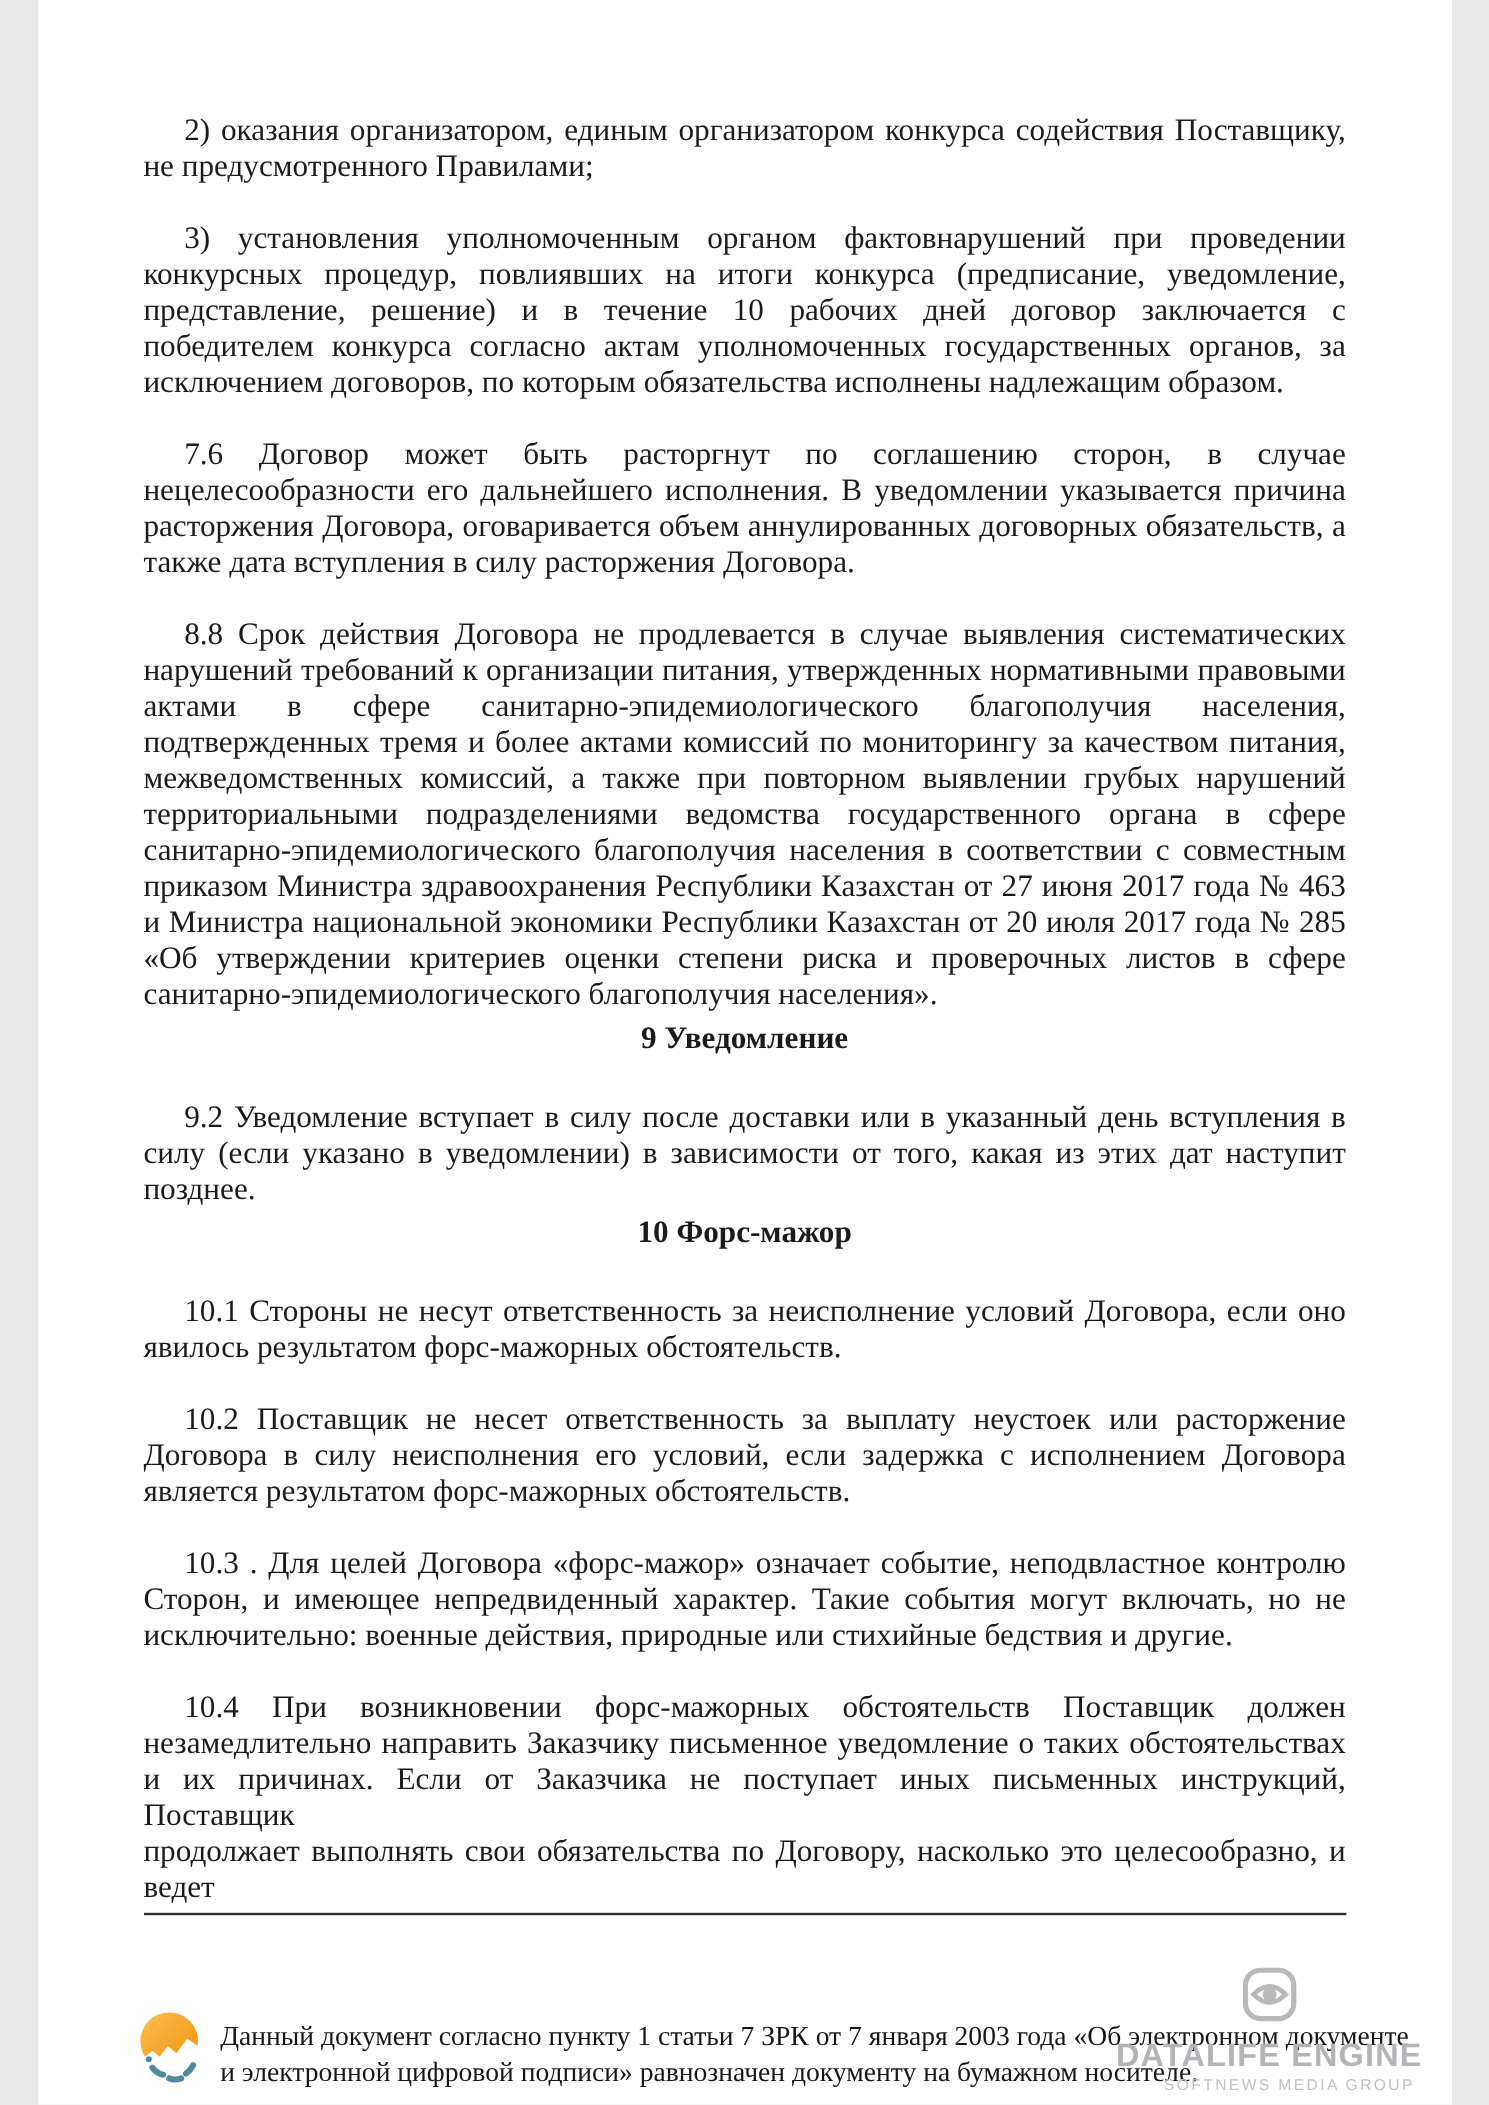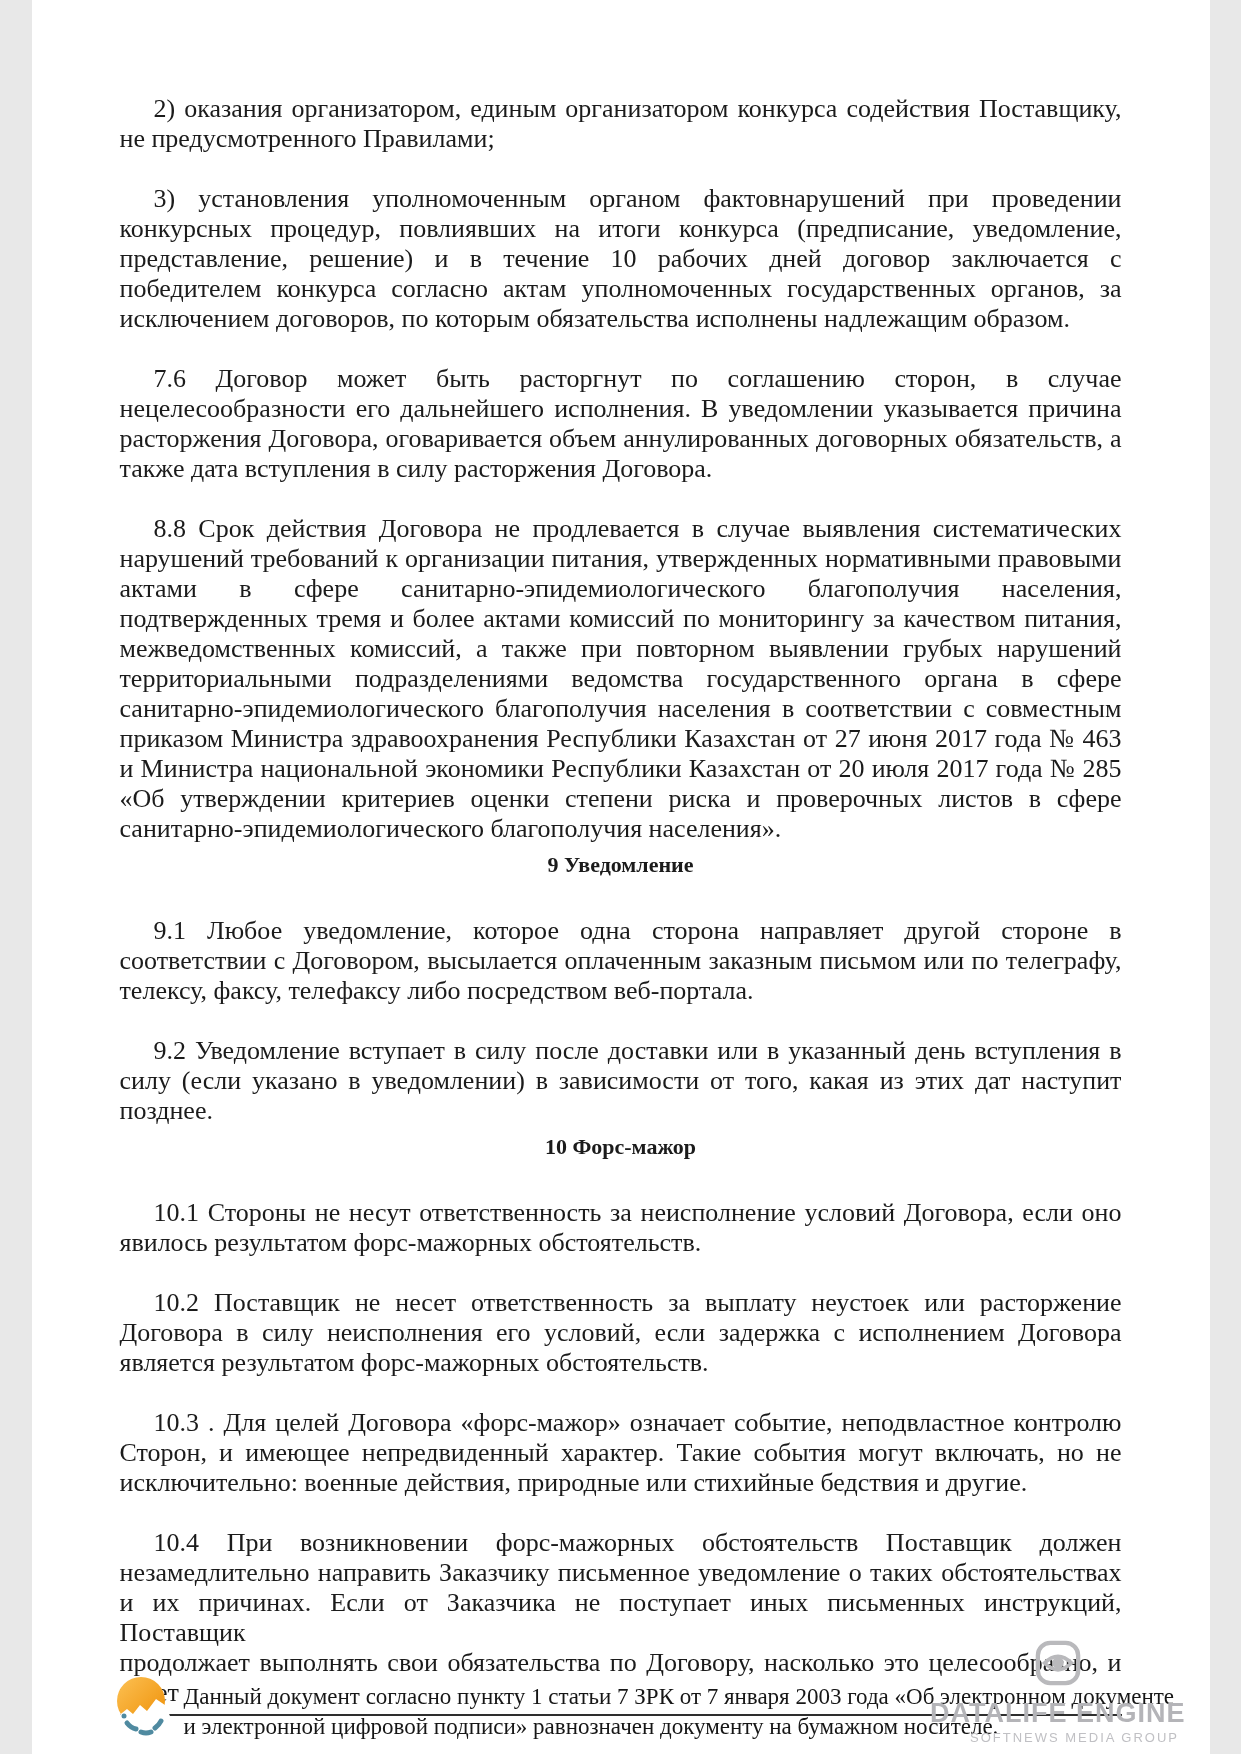--- a/index.html
+++ b/index.html
@@ -20,21 +20,21 @@
     text-align:justify;
     -webkit-hyphens:none;hyphens:none;
   }
   .para{margin:0 0 30px 0;}
   .indent{text-indent:34px;}
   .no-gap{margin-bottom:0;}
   .fill-last{text-align-last:justify;}
   .section-heading{
     text-align:center;
     font-weight:bold;
-    font-size:22px;
+    font-size:26px;
     line-height:30px;
     margin:6px 0 36px 0;
   }
   .underlined-line{
     margin:0;
     text-align-last:justify;
     border-bottom:2px solid #2e2e2e;
     padding-bottom:6px;
   }
   
@@ -87,21 +87,20 @@
 <div class="page">
 
   <div class="content">
     <p class="para indent">2) оказания организатором, единым организатором конкурса содействия Поставщику, не предусмотренного Правилами;</p>
     <p class="para indent">3) установления уполномоченным органом фактовнарушений при проведении конкурсных процедур, повлиявших на итоги конкурса (предписание, уведомление, представление, решение) и в течение 10 рабочих дней договор заключается с победителем конкурса согласно актам уполномоченных государственных органов, за исключением договоров, по которым обязательства исполнены надлежащим образом.</p>
     <p class="para indent">7.6 Договор может быть расторгнут по соглашению сторон, в случае нецелесообразности его дальнейшего исполнения. В уведомлении указывается причина расторжения Договора, оговаривается объем аннулированных договорных обязательств, а также дата вступления в силу расторжения Договора.</p>
     <p class="para indent no-gap">8.8 Срок действия Договора не продлевается в случае выявления систематических нарушений требований к организации питания, утвержденных нормативными правовыми актами в сфере санитарно-эпидемиологического благополучия населения, подтвержденных тремя и более актами комиссий по мониторингу за качеством питания, межведомственных комиссий, а также при повторном выявлении грубых нарушений территориальными подразделениями ведомства государственного органа в сфере санитарно-эпидемиологического благополучия населения в соответствии с совместным приказом Министра здравоохранения Республики Казахстан от 27 июня 2017 года № 463 и Министра национальной экономики Республики Казахстан от 20 июля 2017 года № 285 «Об утверждении критериев оценки степени риска и проверочных листов в сфере санитарно-эпидемиологического благополучия населения».</p>
 
     <h2 class="section-heading">9 Уведомление</h2>
 
-    <p class="para indent">9.1 Любое уведомление, которое одна сторона направляет другой стороне в соответствии с Договором, высылается оплаченным заказным письмом или по телеграфу, телексу, факсу, телефаксу либо посредством веб-портала.</p>
     <p class="para indent no-gap">9.2 Уведомление вступает в силу после доставки или в указанный день вступления в силу (если указано в уведомлении) в зависимости от того, какая из этих дат наступит позднее.</p>
 
     <h2 class="section-heading">10 Форс-мажор</h2>
 
     <p class="para indent">10.1 Стороны не несут ответственность за неисполнение условий Договора, если оно явилось результатом форс-мажорных обстоятельств.</p>
     <p class="para indent">10.2 Поставщик не несет ответственность за выплату неустоек или расторжение Договора в силу неисполнения его условий, если задержка с исполнением Договора является результатом форс-мажорных обстоятельств.</p>
     <p class="para indent">10.3 . Для целей Договора «форс-мажор» означает событие, неподвластное контролю Сторон, и имеющее непредвиденный характер. Такие события могут включать, но не исключительно: военные действия, природные или стихийные бедствия и другие.</p>
     <p class="para indent no-gap fill-last">10.4 При возникновении форс-мажорных обстоятельств Поставщик должен незамедлительно направить Заказчику письменное уведомление о таких обстоятельствах и их причинах. Если от Заказчика не поступает иных письменных инструкций, Поставщик</p>
     <p class="underlined-line">продолжает выполнять свои обязательства по Договору, насколько это целесообразно, и ведет</p>
   </div>

